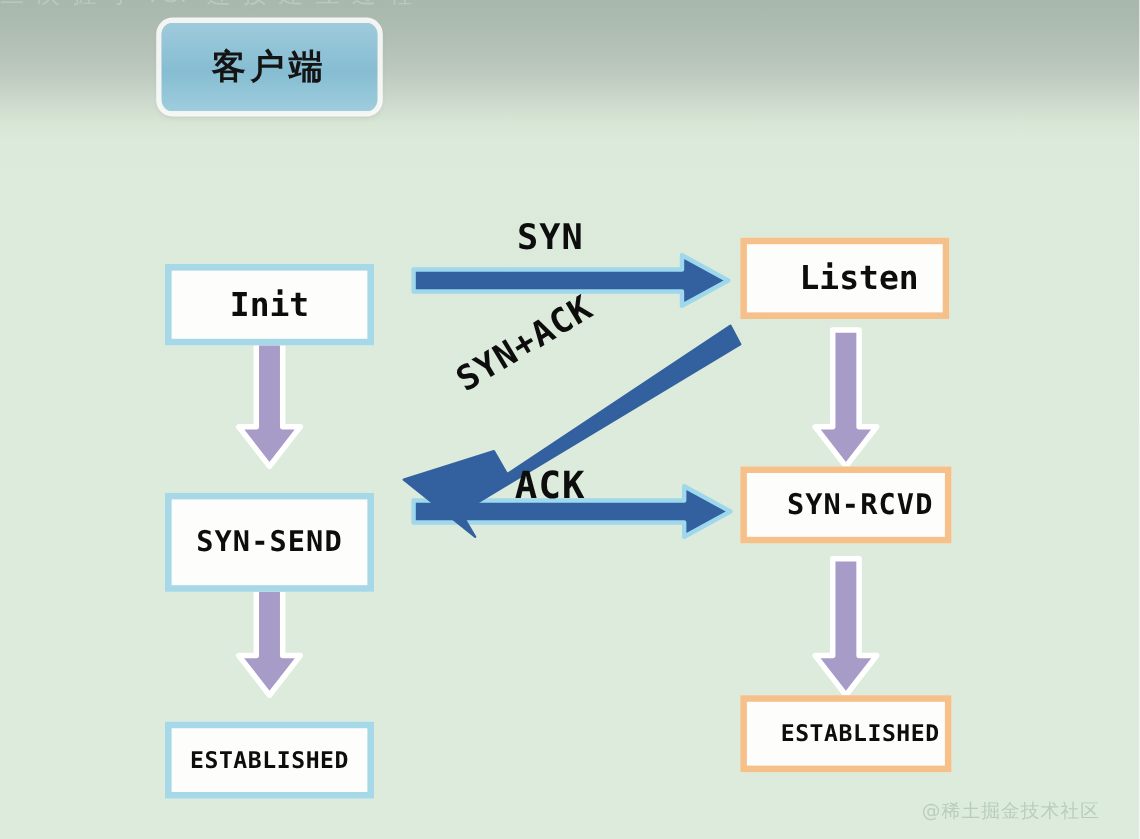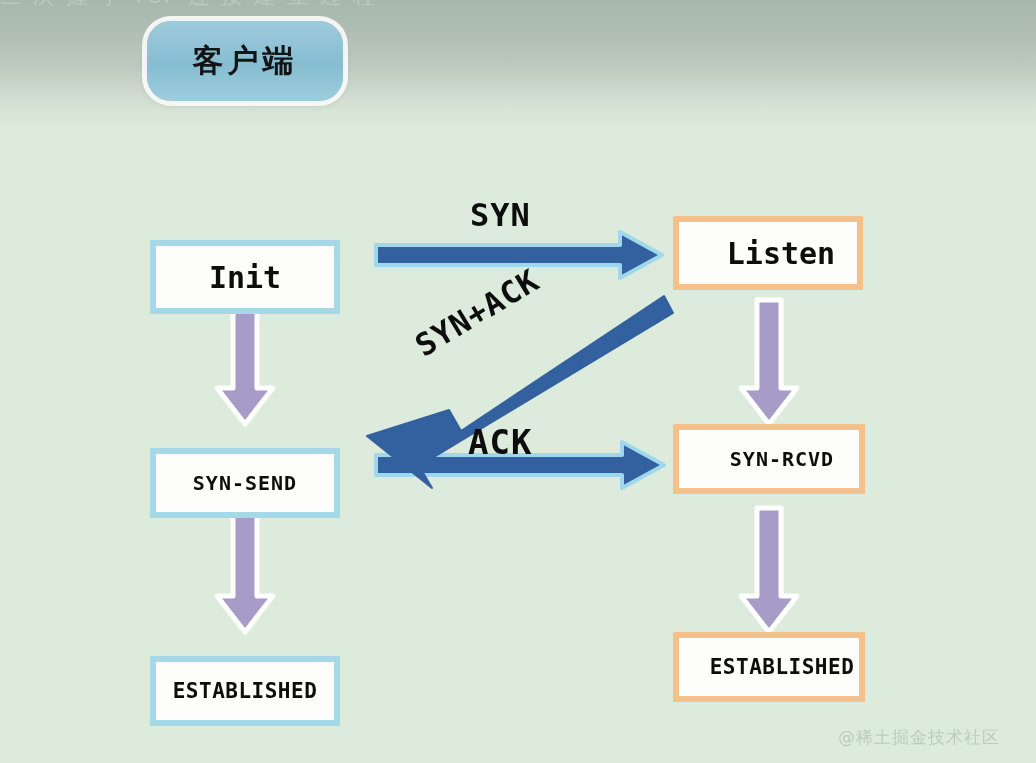--- a/index.html
+++ b/index.html
@@ -36,21 +36,21 @@
     line-height: 14px;
     letter-spacing: 2px;
     opacity: .72;
   }
   #topstrip span { position: absolute; top: -11px; }
 
   
   .pill {
     position: absolute;
     width: 196px; height: 80px;
-    border-radius: 24px;
+    border-radius: 10px;
     display: flex; align-items: center; justify-content: center;
     font-size: 31px;
     font-weight: bold;
     color: #141414;
     letter-spacing: 4px;
     box-shadow: 0 0 0 5px rgba(255,255,255,.85), 0 3px 7px rgba(60,80,70,.30);
   }
   #pill-client {
     left: 147px; top: 21px;
     background: linear-gradient(to bottom, #9ecadb 0%, #86bdd2 55%, #9ecddd 100%);
@@ -67,22 +67,22 @@
     display: flex; align-items: center; justify-content: center;
     color: #0d0d0d;
     font-family: "DejaVu Sans Mono", "Liberation Mono", monospace;
     font-weight: bold;
   }
   .statebox.client { border: 6px solid #a6d8e8; margin-top: 24px; }
   .statebox.server { border: 6px solid #f5c08a; padding-left: 26px; }
 
   .sb-init      { left:150px; top:216px; width:190px; height:74px; font-size:30px; }
   .sb-listen    { left:673px; top:216px; width:190px; height:74px; font-size:30px; }
-  .sb-synsend   { left:150px; top:424px; width:190px; height:70px; font-size:20px; letter-spacing:1px;}
-  .sb-synrcvd   { left:673px; top:424px; width:192px; height:70px; font-size:20px; letter-spacing:1px;}
+  .sb-synsend   { left:150px; top:424px; width:190px; height:90px; font-size:26px; letter-spacing:1px;}
+  .sb-synrcvd   { left:673px; top:424px; width:192px; height:70px; font-size:26px; letter-spacing:1px;}
   .sb-estab-c   { left:150px; top:632px; width:190px; height:70px; font-size:21px; letter-spacing:.5px;}
   .sb-estab-s   { left:673px; top:632px; width:192px; height:70px; font-size:21px; letter-spacing:.5px;}
 
   
   #arrows { position: absolute; left: 0; top: 0; width: 1036px; height: 763px; }
 
   
   .alabel {
     position: absolute;
     color: #0d0d0d;

